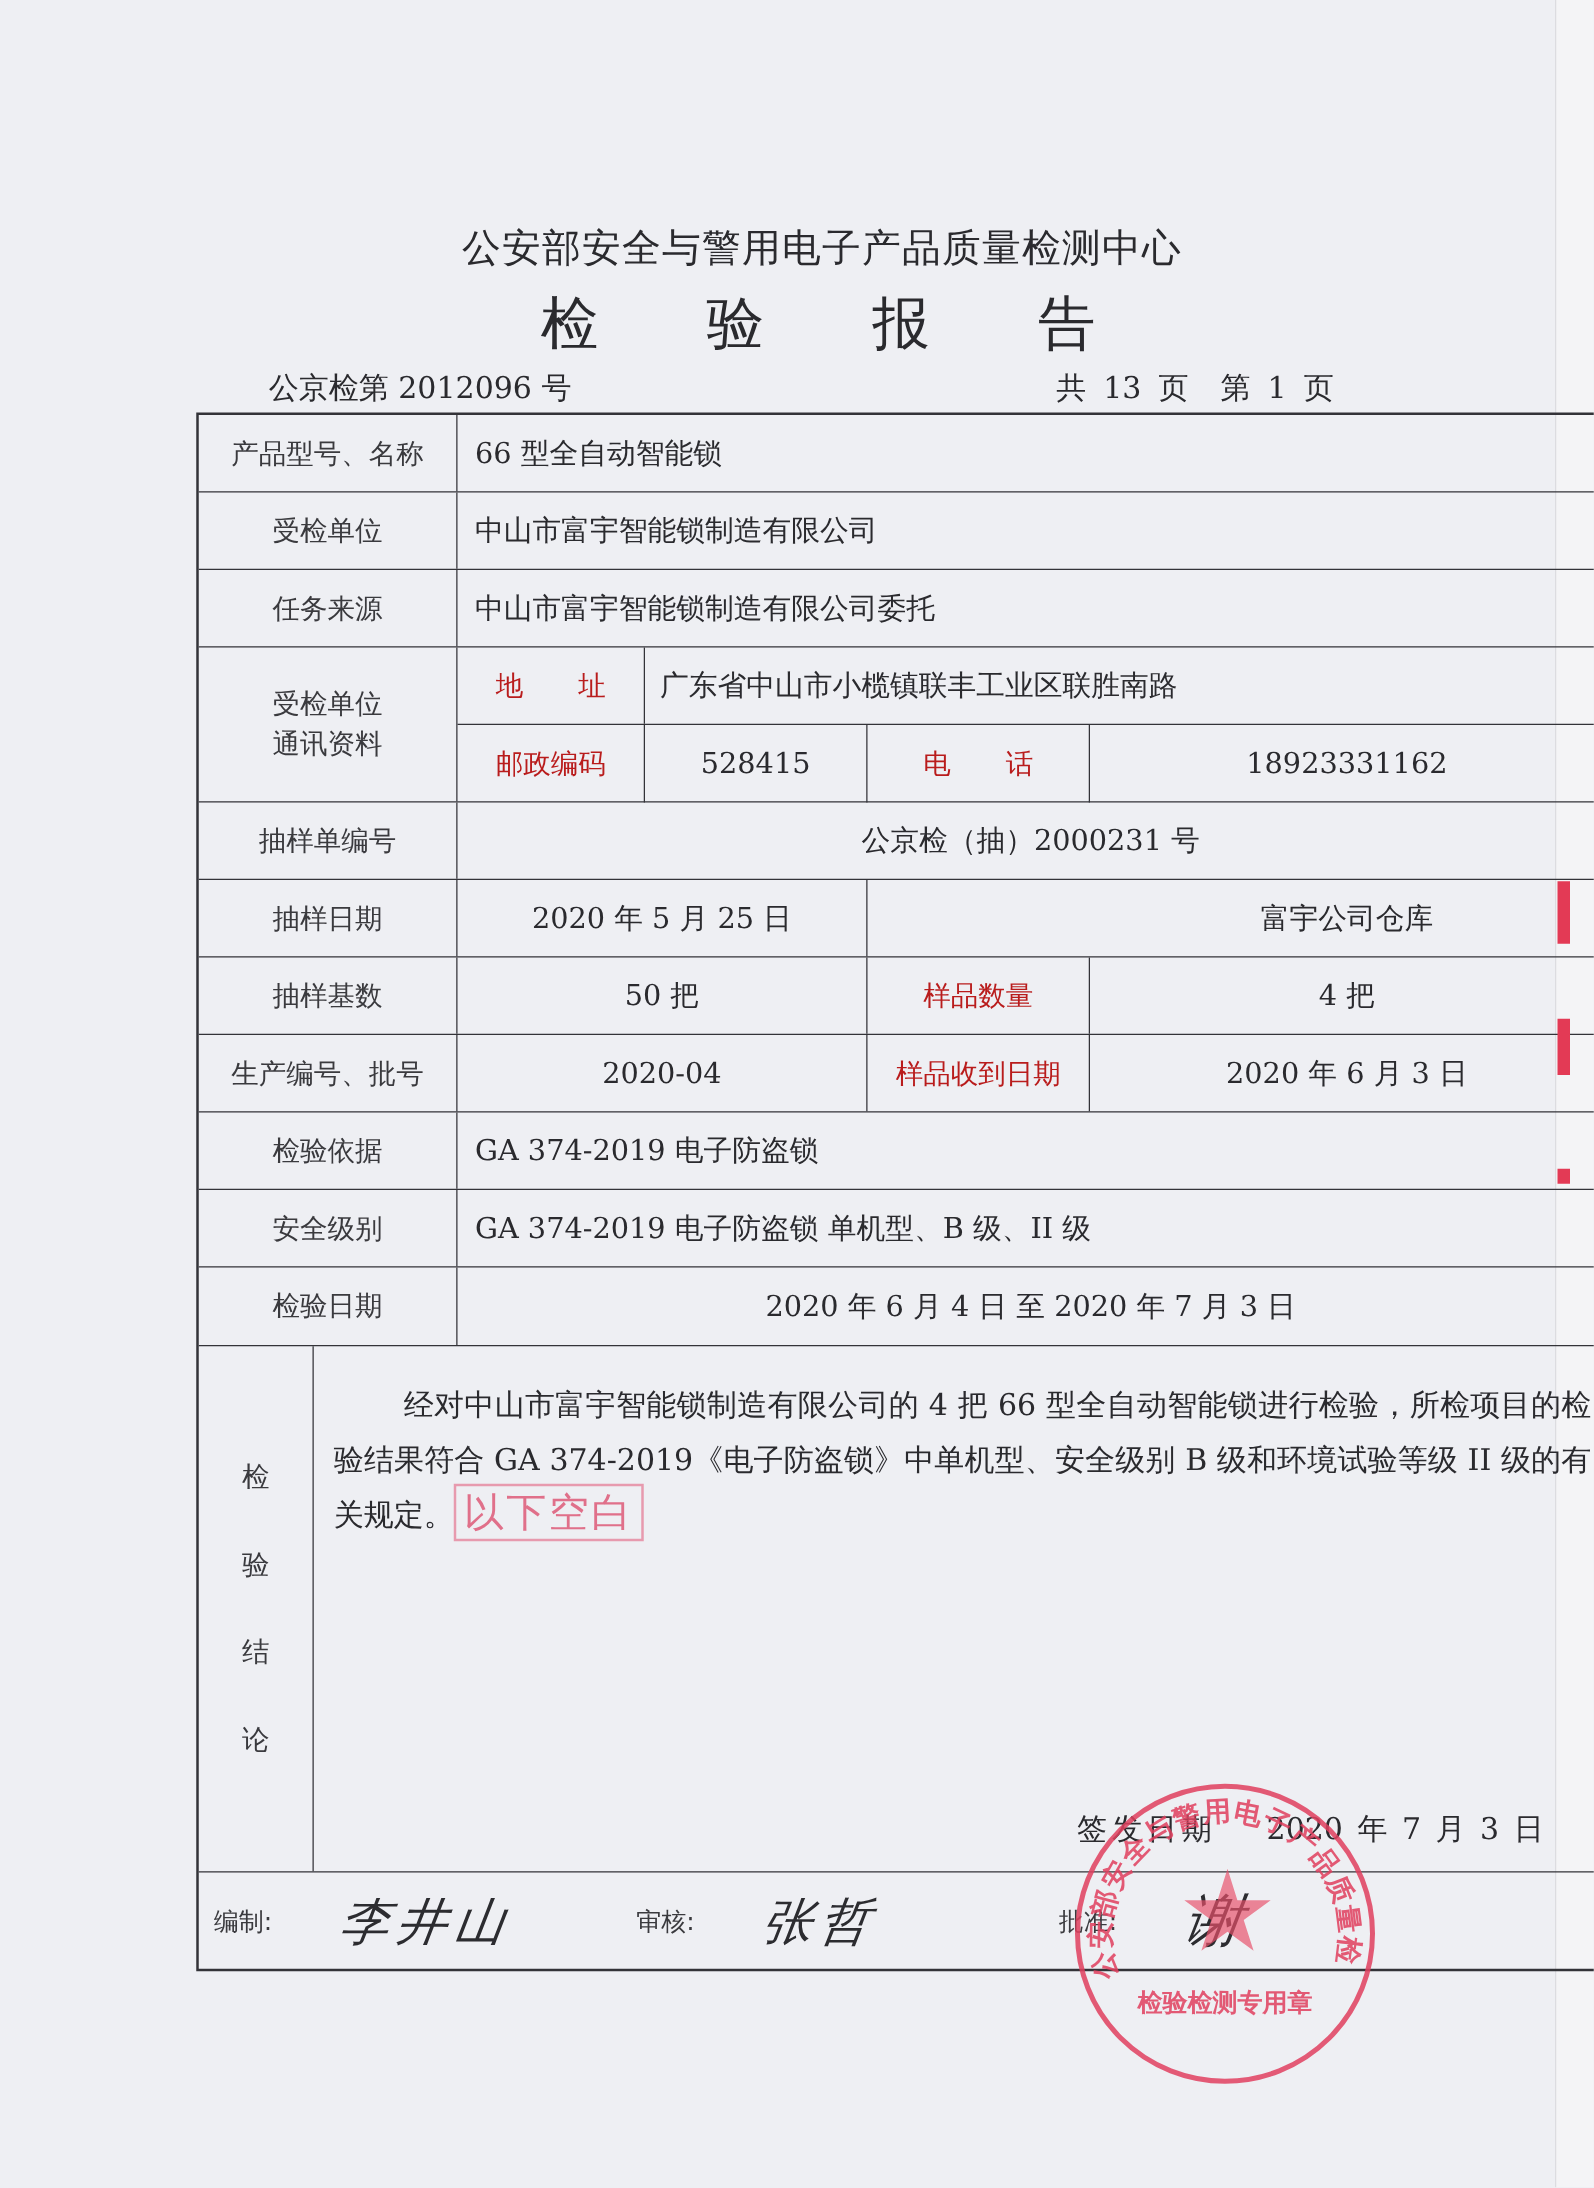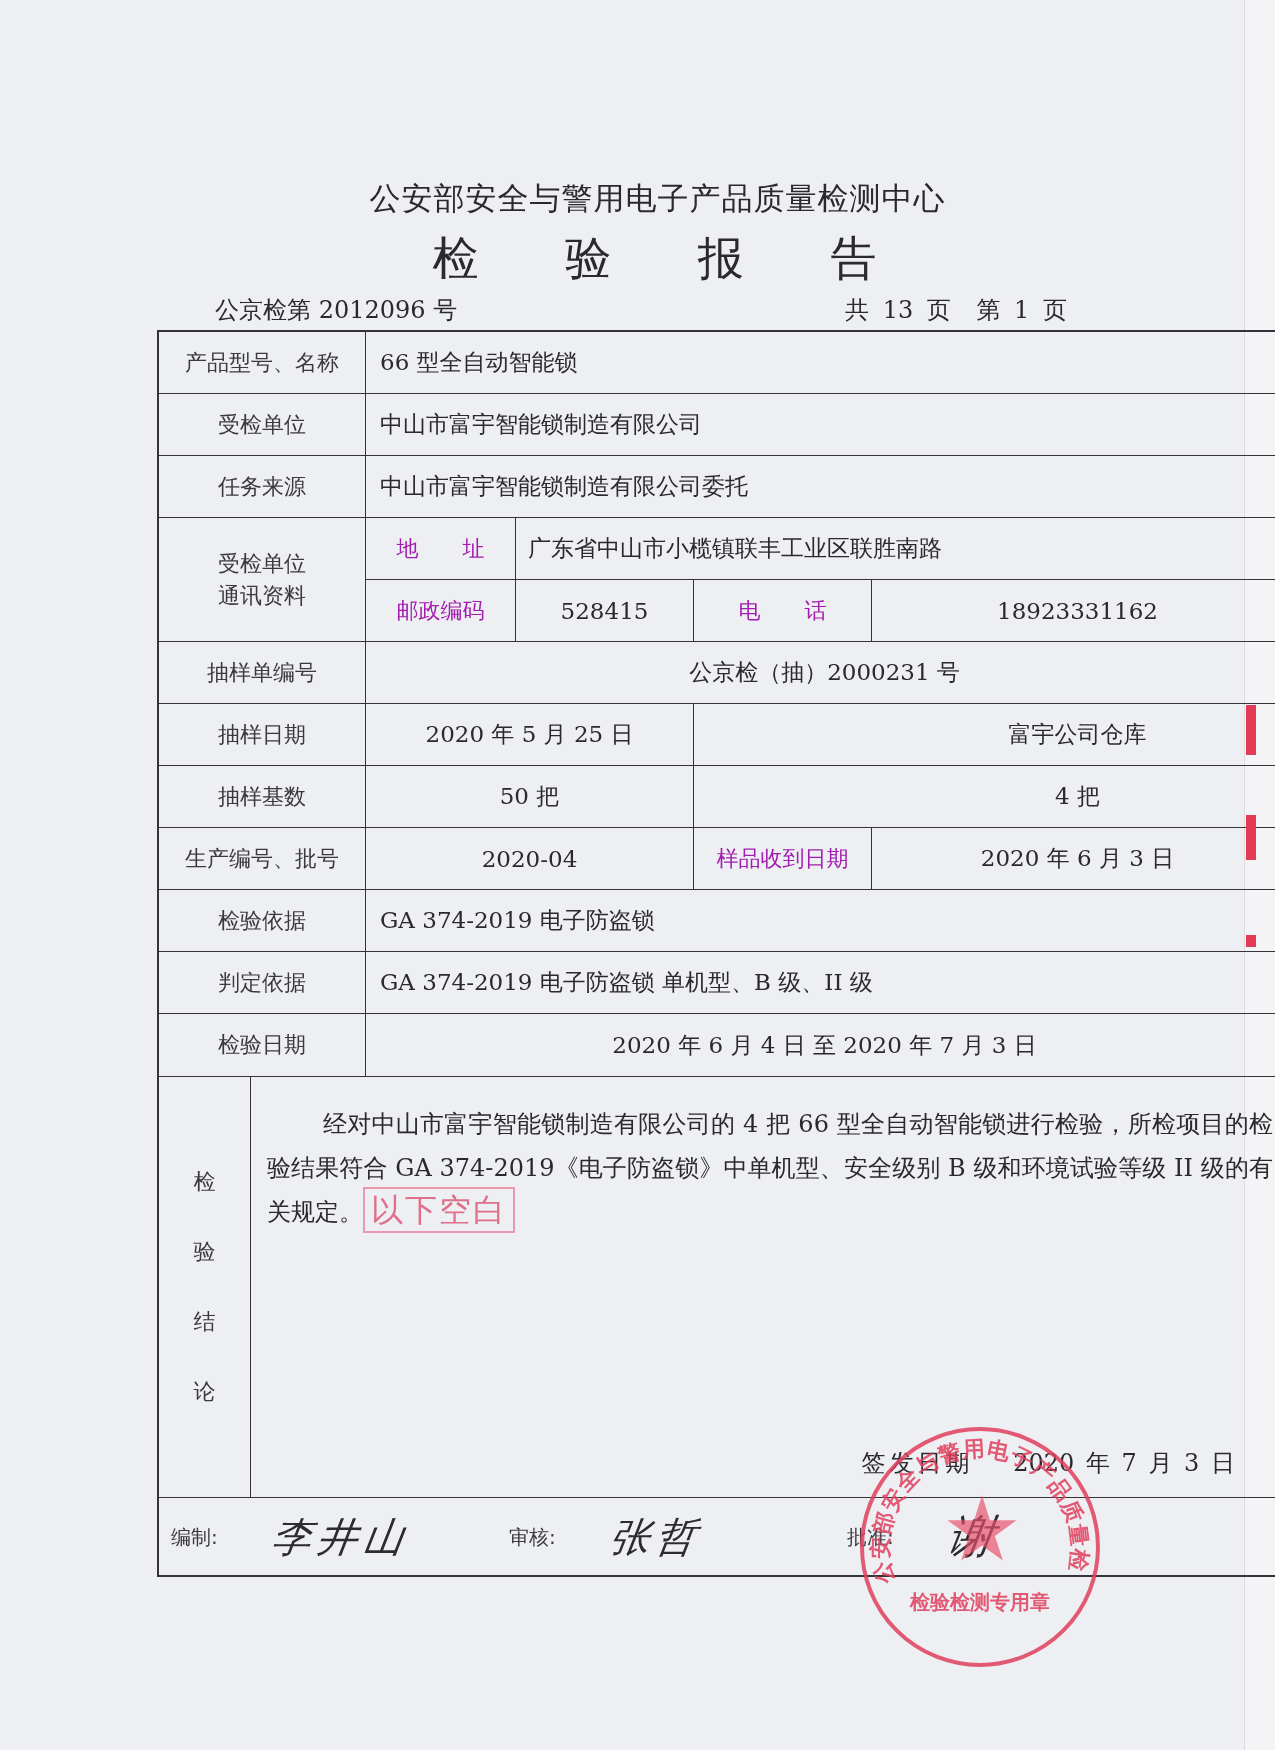--- a/index.html
+++ b/index.html
@@ -34,21 +34,21 @@
     box-sizing: border-box;
   }
   .cell {
     position: absolute; top: 0; bottom: 0; display: flex; align-items: center;
     font-size: 23px; box-sizing: border-box;
   }
   .label { left: 0; width: 207px; justify-content: center; border-right: 1.5px solid #333338; font-family: "DejaVu Sans", "Liberation Sans", sans-serif; font-size: 22px; color: #3a3a3e; }
   .val-left { left: 207px; right: 0; padding-left: 14px; }
   .val-center { justify-content: center; }
   .vline { border-right: 1.5px solid #333338; }
-  .sublabel { font-family: "DejaVu Sans", "Liberation Sans", sans-serif; font-size: 22px; color: #a21caf; }
+  .sublabel { font-family: "DejaVu Sans", "Liberation Sans", sans-serif; font-size: 22px; color: #b91c1c; }
 
   .conclusion-label {
     position: absolute; left: 0; width: 92px; top: 745px; height: 420px;
     border-right: 1.5px solid #333338; box-sizing: border-box;
     display: flex; flex-direction: column; align-items: center; justify-content: center;
     font-family: "DejaVu Sans", "Liberation Sans", sans-serif; font-size: 22px; color: #3a3a3e;
   }
   .conclusion-label span { display: block; margin: 20px 0; }
   .conclusion-text {
     position: absolute; left: 108px; right: 10px; top: 770px;
@@ -143,37 +143,38 @@
 
   <div class="row" style="top:372px;height:62px;">
     <div class="cell label">抽样日期</div>
     <div class="cell val-center vline" style="left:207px;width:328px;">2020 年 5 月 25 日</div>
     <div class="cell val-center" style="left:713px;right:0;">富宇公司仓库</div>
   </div>
 
   <div class="row" style="top:434px;height:62px;">
     <div class="cell label">抽样基数</div>
     <div class="cell val-center vline" style="left:207px;width:328px;">50 把</div>
+    <div class="cell val-center vline sublabel" style="left:535px;width:178px;">样品数量</div>
     <div class="cell val-center" style="left:713px;right:0;">4 把</div>
   </div>
 
   <div class="row" style="top:496px;height:62px;">
     <div class="cell label">生产编号、批号</div>
     <div class="cell val-center vline" style="left:207px;width:328px;">2020-04</div>
     <div class="cell val-center vline sublabel" style="left:535px;width:178px;">样品收到日期</div>
     <div class="cell val-center" style="left:713px;right:0;">2020 年 6 月 3 日</div>
   </div>
 
   <div class="row" style="top:558px;height:62px;">
     <div class="cell label">检验依据</div>
     <div class="cell val-left">GA 374-2019 电子防盗锁</div>
   </div>
 
   <div class="row" style="top:620px;height:62px;">
-    <div class="cell label">判定依据</div>
+    <div class="cell label">安全级别</div>
     <div class="cell val-left">GA 374-2019 电子防盗锁 单机型、B 级、II 级</div>
   </div>
 
   <div class="row" style="top:682px;height:63px;">
     <div class="cell label">检验日期</div>
     <div class="cell val-center" style="left:207px;right:0;">2020 年 6 月 4 日 至 2020 年 7 月 3 日</div>
   </div>
 
   <div class="conclusion-label">
     <span>检</span>

